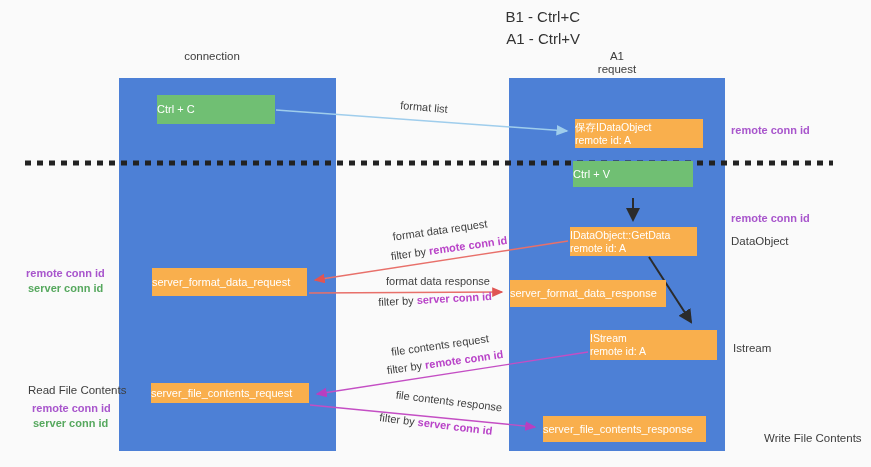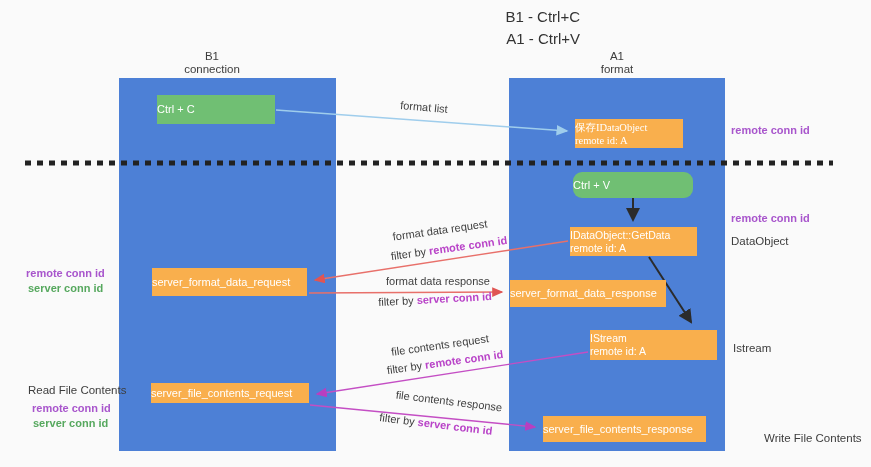--- a/index.html
+++ b/index.html
@@ -31,26 +31,25 @@
 <body>
 
 <div class="stage">
 
   <div class="abs title">
     <div>B1 - Ctrl+C</div>
     <div>A1 - Ctrl+V</div>
   </div>
 
   <div class="abs lane-header" style="left:142px;">
-    <div>B1</div>
     <div>connection</div>
   </div>
   <div class="abs lane-header" style="left:547px;">
     <div>A1</div>
-    <div>format</div>
+    <div>request</div>
   </div>
 
   <div class="abs lane" style="left:119px;width:217px;"></div>
   <div class="abs lane" style="left:509px;width:216px;"></div>
 
   <svg class="wires" width="871" height="467" viewBox="0 0 871 467">
     <defs>
       <marker id="ah-blue" markerWidth="9" markerHeight="8" refX="7" refY="3.5" orient="auto">
         <path d="M0,0 L8,3.5 L0,7 Z" fill="#9fcdec"></path>
       </marker>
@@ -79,26 +78,26 @@
 
     <line x1="588" y1="352" x2="317" y2="394" stroke="#c44ec4" stroke-width="1.4" marker-end="url(#ah-mag)"></line>
 
     <line x1="310" y1="405" x2="535" y2="427" stroke="#c44ec4" stroke-width="1.4" marker-end="url(#ah-mag)"></line>
   </svg>
 
   <div class="abs node green" style="left:157px;top:95px;width:118px;height:29px;">
     <div>Ctrl + C</div>
   </div>
 
-  <div class="abs node orange" style="left:575px;top:119px;width:108px;height:29px;font-size:10.5px;font-family:Liberation Serif, serif;">
+  <div class="abs node orange" style="left:575px;top:119px;width:128px;height:29px;font-size:10.5px;">
     <div>保存IDataObject</div>
     <div>remote id: A</div>
   </div>
 
-  <div class="abs node green" style="left:573px;top:172px;width:120px;height:26px;border-radius:9px;">
+  <div class="abs node green" style="left:573px;top:161px;width:120px;height:26px;">
     <div>Ctrl + V</div>
   </div>
 
   <div class="abs node orange" style="left:570px;top:227px;width:127px;height:29px;font-size:10.5px;">
     <div>IDataObject::GetData</div>
     <div>remote id: A</div>
   </div>
 
   <div class="abs node orange" style="left:510px;top:280px;width:156px;height:27px;">
     <div>server_format_data_response</div>

